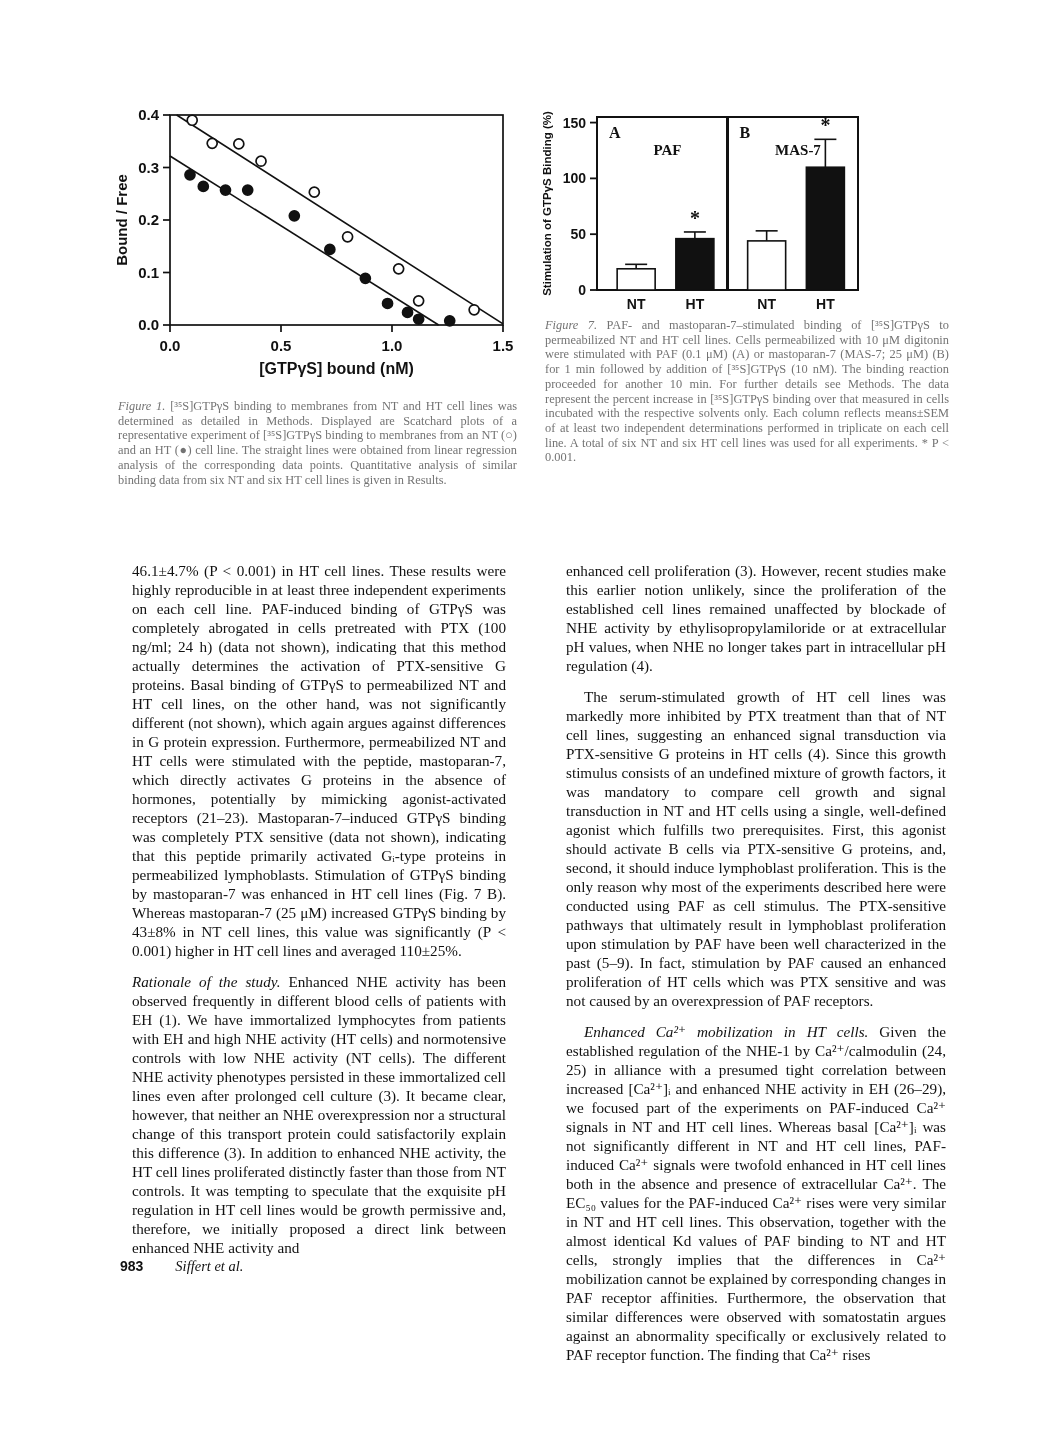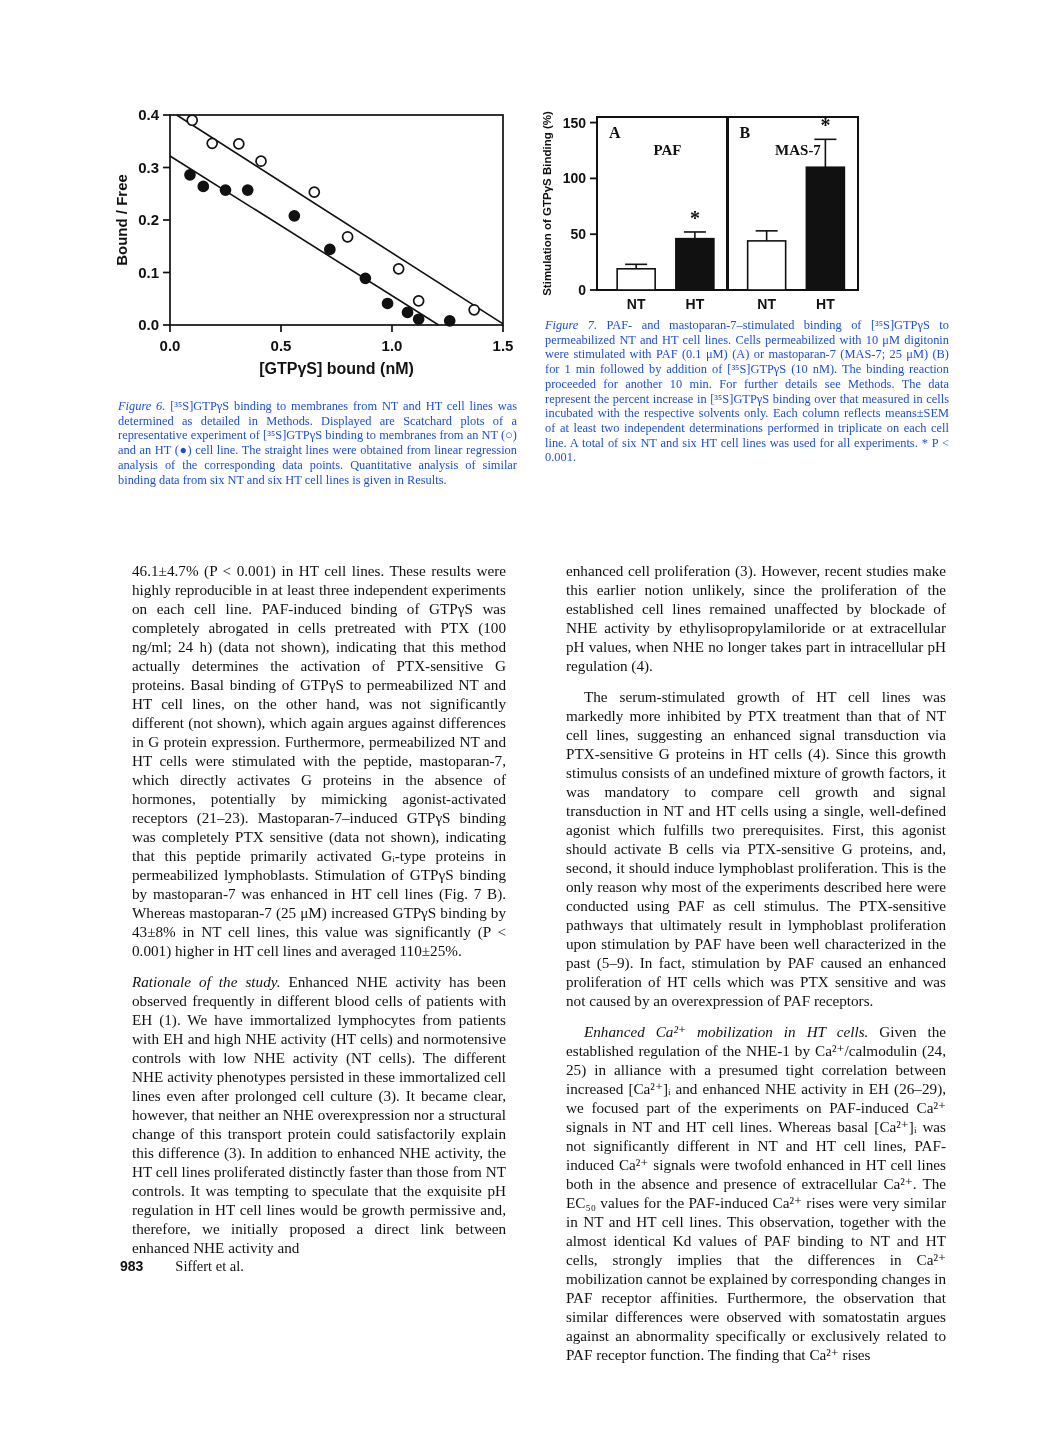--- a/index.html
+++ b/index.html
@@ -1,34 +1,34 @@
 <!DOCTYPE html>
 <html><head>
 <meta charset="utf-8">
 <style>
   html,body{margin:0;padding:0;background:#e8e8e8;}
   .page{position:relative;width:1060px;height:1447px;background:#ffffff;
         font-family:"Liberation Serif","DejaVu Serif",serif;color:#111;overflow:hidden;}
-  .caption{font-size:12.4px;line-height:14.7px;text-align:justify;color:#1d4ed8;}
+  .caption{font-size:12.4px;line-height:14.7px;text-align:justify;color:#737373;}
   .bodytext{font-size:15.2px;line-height:19px;text-align:justify;color:#111;}
   .bodytext p{margin:12px;}
   .ital{font-style:italic;}
   .indent{text-indent:18px;}
   .fig6{position:absolute;left:112px;top:96px;}
   .fig6cap{position:absolute;left:118px;top:399px;width:399px;}
   .fig7{position:absolute;left:540px;top:92px;}
   .fig7cap{position:absolute;left:545px;top:318px;width:404px;}
   .colL{position:absolute;left:120px;top:549px;width:398px;}
   .colR{position:absolute;left:554px;top:549px;width:404px;}
   .discussion{font-family:"Liberation Sans","DejaVu Sans",sans-serif;font-size:16.5px;
               font-weight:bold;margin:22px 0 23px 0;color:#111;}
   .footer{position:absolute;left:120px;top:1258px;font-size:14.5px;color:#111;}
   .footer .pn{font-family:"Liberation Sans","DejaVu Sans",sans-serif;font-weight:bold;
               margin-right:32px;font-size:14px;}
-  .footer .rt{}
+  .footer .rt{font-style:italic;}
 </style>
 </head>
 <body>
 
 <div class="page">
 
   <svg id="fig6-svg" class="fig6" width="404" height="300" viewBox="0 0 404 300">
       <rect x="58" y="19" width="333" height="210" fill="none" stroke="#111111" stroke-width="1.7"></rect>
       <line x1="58" y1="229" x2="58" y2="236" stroke="#111111" stroke-width="1.7"></line>
       <text x="58" y="255" text-anchor="middle" font-family="&quot;Liberation Sans&quot;,&quot;DejaVu Sans&quot;,sans-serif" font-size="15" font-weight="bold" fill="#111111">0.0</text>
@@ -68,21 +68,21 @@
       <circle cx="253.36" cy="182.275" r="5" fill="#111111" stroke="#111111" stroke-width="1.7"></circle>
       <circle cx="275.56" cy="207.475" r="5" fill="#111111" stroke="#111111" stroke-width="1.7"></circle>
       <circle cx="295.54" cy="216.4" r="5" fill="#111111" stroke="#111111" stroke-width="1.7"></circle>
       <circle cx="306.64" cy="223.225" r="5" fill="#111111" stroke="#111111" stroke-width="1.7"></circle>
       <circle cx="337.71999999999997" cy="224.8" r="5" fill="#111111" stroke="#111111" stroke-width="1.7"></circle>
       <text x="15" y="124" text-anchor="middle" transform="rotate(-90 15 124)" font-family="&quot;Liberation Sans&quot;,&quot;DejaVu Sans&quot;,sans-serif" font-size="15" font-weight="bold" fill="#111111">Bound / Free</text>
       <text x="224.5" y="278" text-anchor="middle" font-family="&quot;Liberation Sans&quot;,&quot;DejaVu Sans&quot;,sans-serif" font-size="16" font-weight="bold" fill="#111111">[GTPγS] bound (nM)</text>
     </svg>
 
   <div class="fig6cap caption">
-    <span class="ital">Figure 6.</span>
+    <span class="ital">Figure 1.</span>
     <span>[³⁵S]GTPγS binding to membranes from NT and HT cell lines was determined as detailed in Methods. Displayed are Scatchard plots of a representative experiment of [³⁵S]GTPγS binding to membranes from an NT (○) and an HT (●) cell line. The straight lines were obtained from linear regression analysis of the corresponding data points. Quantitative analysis of similar binding data from six NT and six HT cell lines is given in Results.</span>
   </div>
 
   <svg id="fig7-svg" class="fig7" width="420" height="232" viewBox="0 0 420 232">
       <rect x="57" y="25" width="261" height="173" fill="none" stroke="#111111" stroke-width="2"></rect>
       <line x1="57" y1="198" x2="50" y2="198" stroke="#111111" stroke-width="1.8"></line>
       <text x="46" y="203" text-anchor="end" font-family="&quot;Liberation Sans&quot;,&quot;DejaVu Sans&quot;,sans-serif" font-size="14" font-weight="bold" fill="#111111">0</text>
       <line x1="57" y1="142.19354838709677" x2="50" y2="142.19354838709677" stroke="#111111" stroke-width="1.8"></line>
       <text x="46" y="147.19354838709677" text-anchor="end" font-family="&quot;Liberation Sans&quot;,&quot;DejaVu Sans&quot;,sans-serif" font-size="14" font-weight="bold" fill="#111111">50</text>
       <line x1="57" y1="86.38709677419355" x2="50" y2="86.38709677419355" stroke="#111111" stroke-width="1.8"></line>

